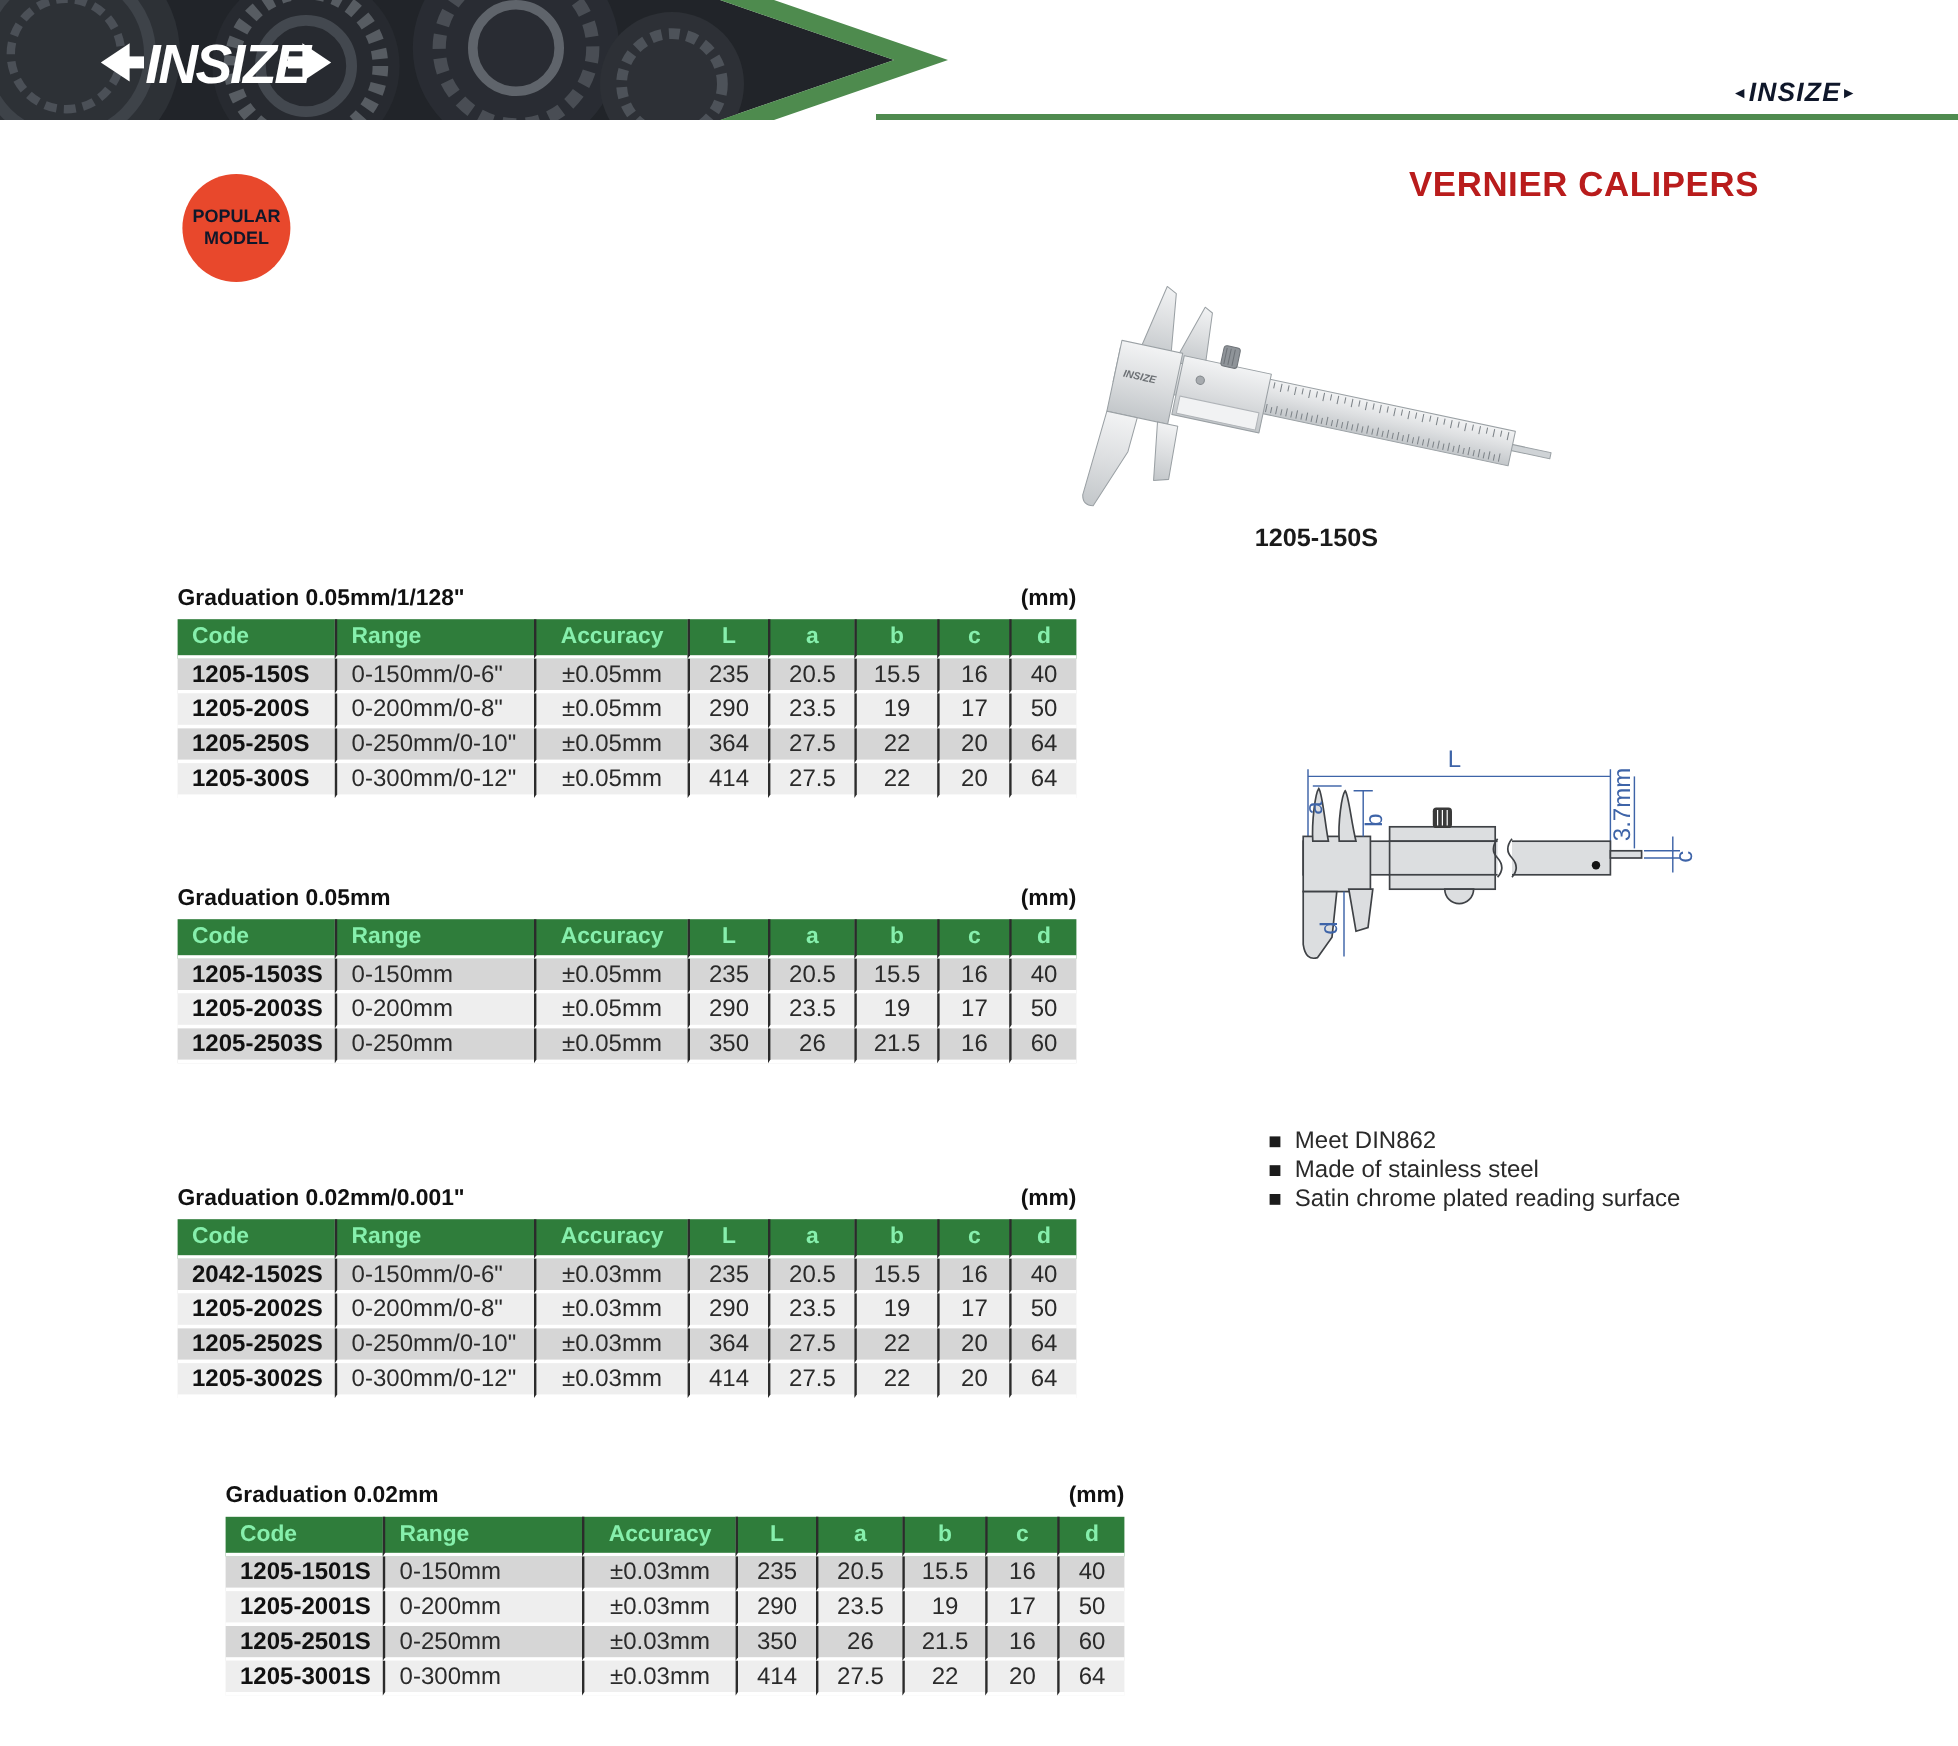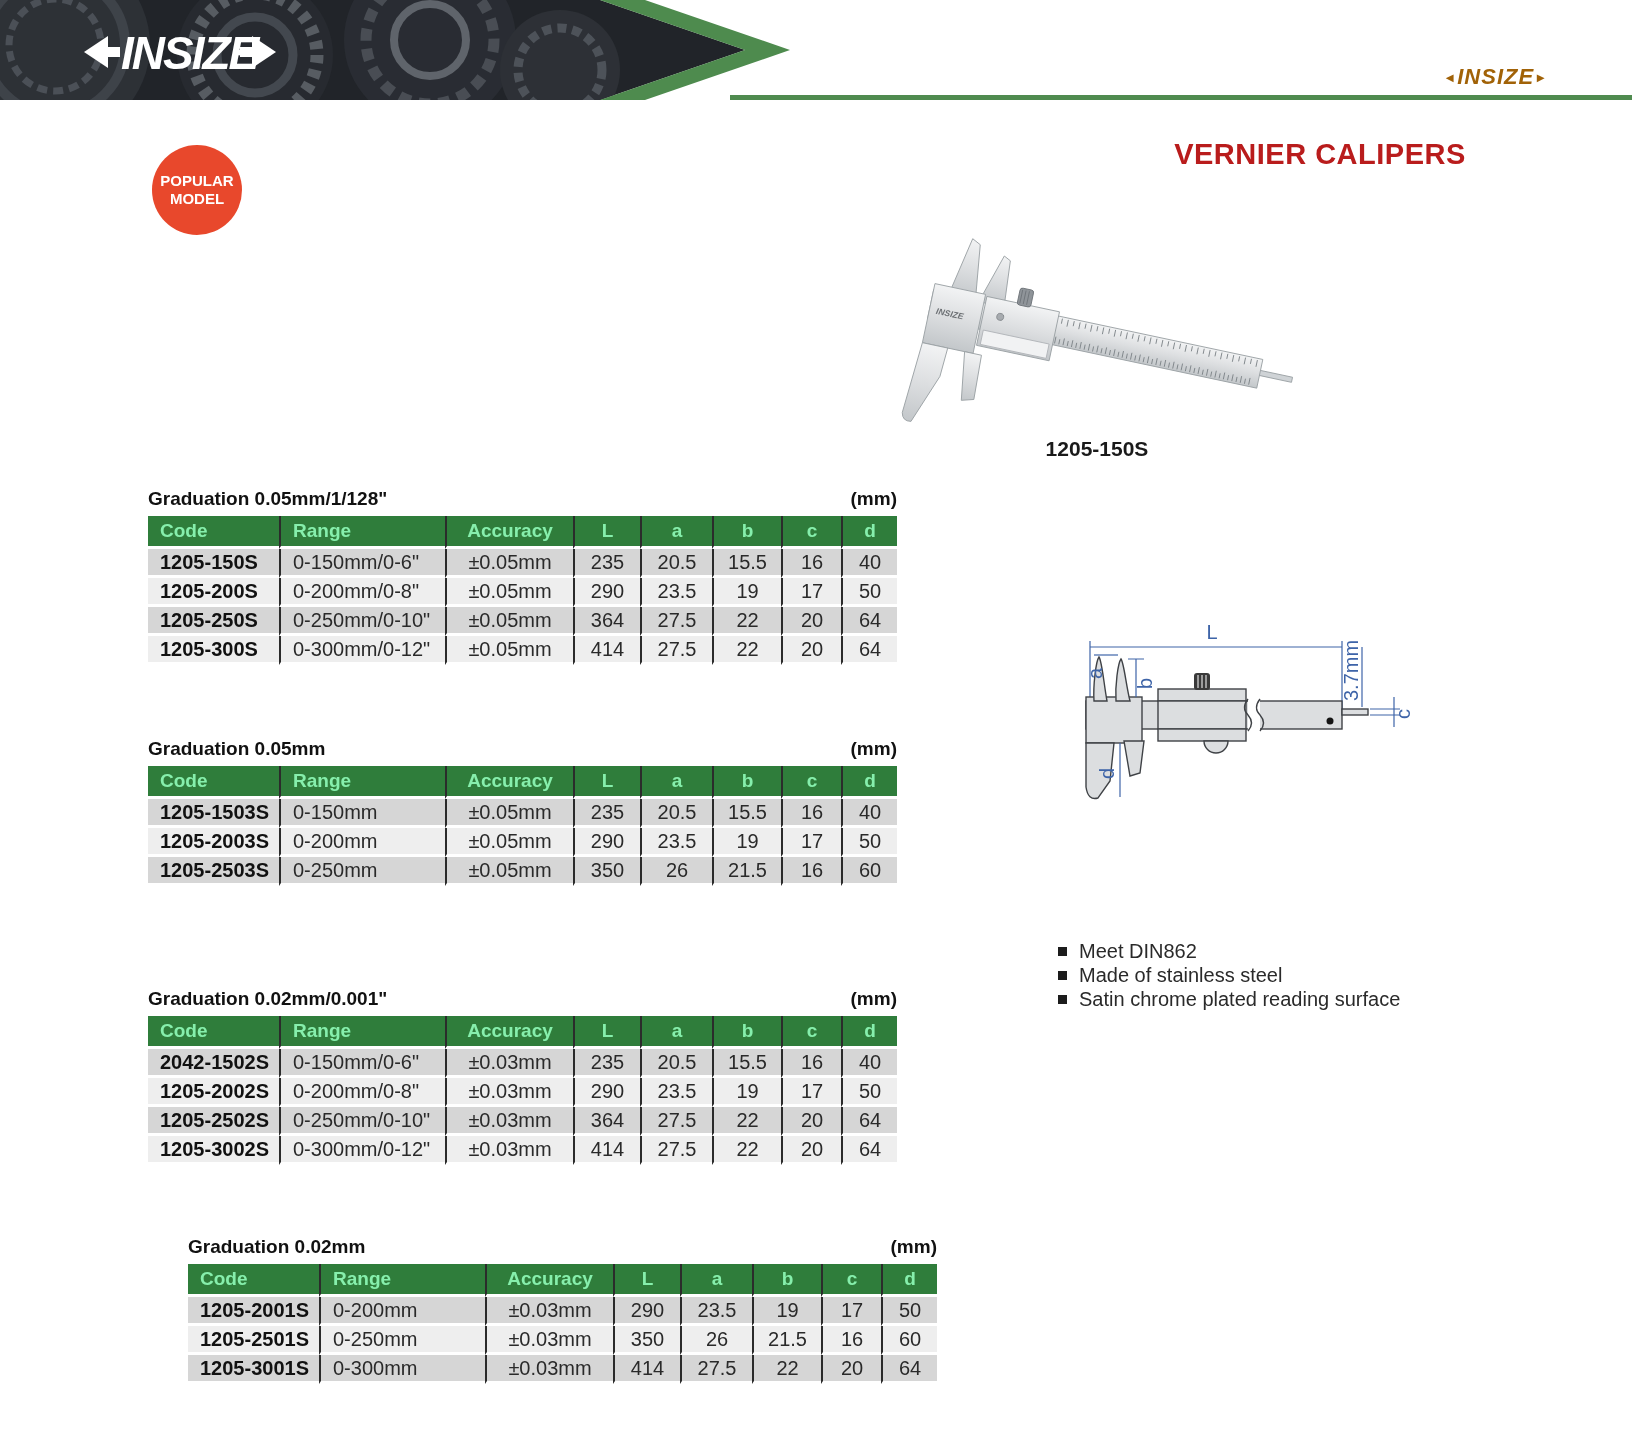--- a/index.html
+++ b/index.html
@@ -1,27 +1,27 @@
 <!DOCTYPE html>
 <html><head>
 <meta charset="utf-8">
 <style>
   html,body{margin:0;padding:0;background:#fff;}
   body{width:1632px;height:1455px;position:relative;font-family:"Liberation Sans",sans-serif;color:#222;overflow:hidden;}
 
   
   .green-line{position:absolute;left:730px;top:95px;width:902px;height:5px;background:#4f8b4f;}
   .header-photo{position:absolute;left:0;top:0;width:790px;height:100px;}
-  .watermark{position:absolute;right:84px;top:64px;font-style:italic;font-weight:bold;font-size:22px;color:#a16207;letter-spacing:1px;white-space:nowrap;margin-left:28px;}
+  .watermark{position:absolute;right:84px;top:64px;font-style:italic;font-weight:bold;font-size:22px;color:#0f172a;letter-spacing:1px;white-space:nowrap;margin-left:28px;}
   .watermark .wm-arrow{font-size:13px;font-style:normal;position:relative;top:-2px;}
 
   
   .badge{position:absolute;left:152px;top:145px;width:90px;height:90px;border-radius:50%;background:#e8482c;
          display:flex;flex-direction:column;align-items:center;justify-content:center;
-         color:#ffffff;font-weight:bold;font-size:15px;line-height:18px;text-align:left;}
+         color:#0f172a;font-weight:bold;font-size:15px;line-height:18px;text-align:left;}
 
   
   .page-title{position:absolute;left:1060px;top:138px;width:520px;text-align:center;font-size:29px;font-weight:bold;color:#b91c1c;letter-spacing:.5px;}
 
   
   .product-photo{position:absolute;left:872px;top:222px;width:480px;height:220px;overflow:visible;}
   .model-label{position:absolute;left:1012px;top:437px;width:170px;text-align:center;font-size:21px;font-weight:bold;color:#1a1a1a;}
 
   
   .diagram{position:absolute;left:990px;top:589px;width:460px;height:222px;overflow:visible;}
@@ -424,20 +424,30 @@
           <th>Accuracy</th>
           <th>L</th>
           <th>a</th>
           <th>b</th>
           <th>c</th>
           <th>d</th>
         </tr>
       </thead>
     <tbody>
         <tr>
+          <td class="al code">1205-1501S</td>
+          <td class="al">0-150mm</td>
+          <td>±0.03mm</td>
+          <td>235</td>
+          <td>20.5</td>
+          <td>15.5</td>
+          <td>16</td>
+          <td>40</td>
+        </tr>
+        <tr>
           <td class="al code">1205-2001S</td>
           <td class="al">0-200mm</td>
           <td>±0.03mm</td>
           <td>290</td>
           <td>23.5</td>
           <td>19</td>
           <td>17</td>
           <td>50</td>
         </tr>
         <tr>

